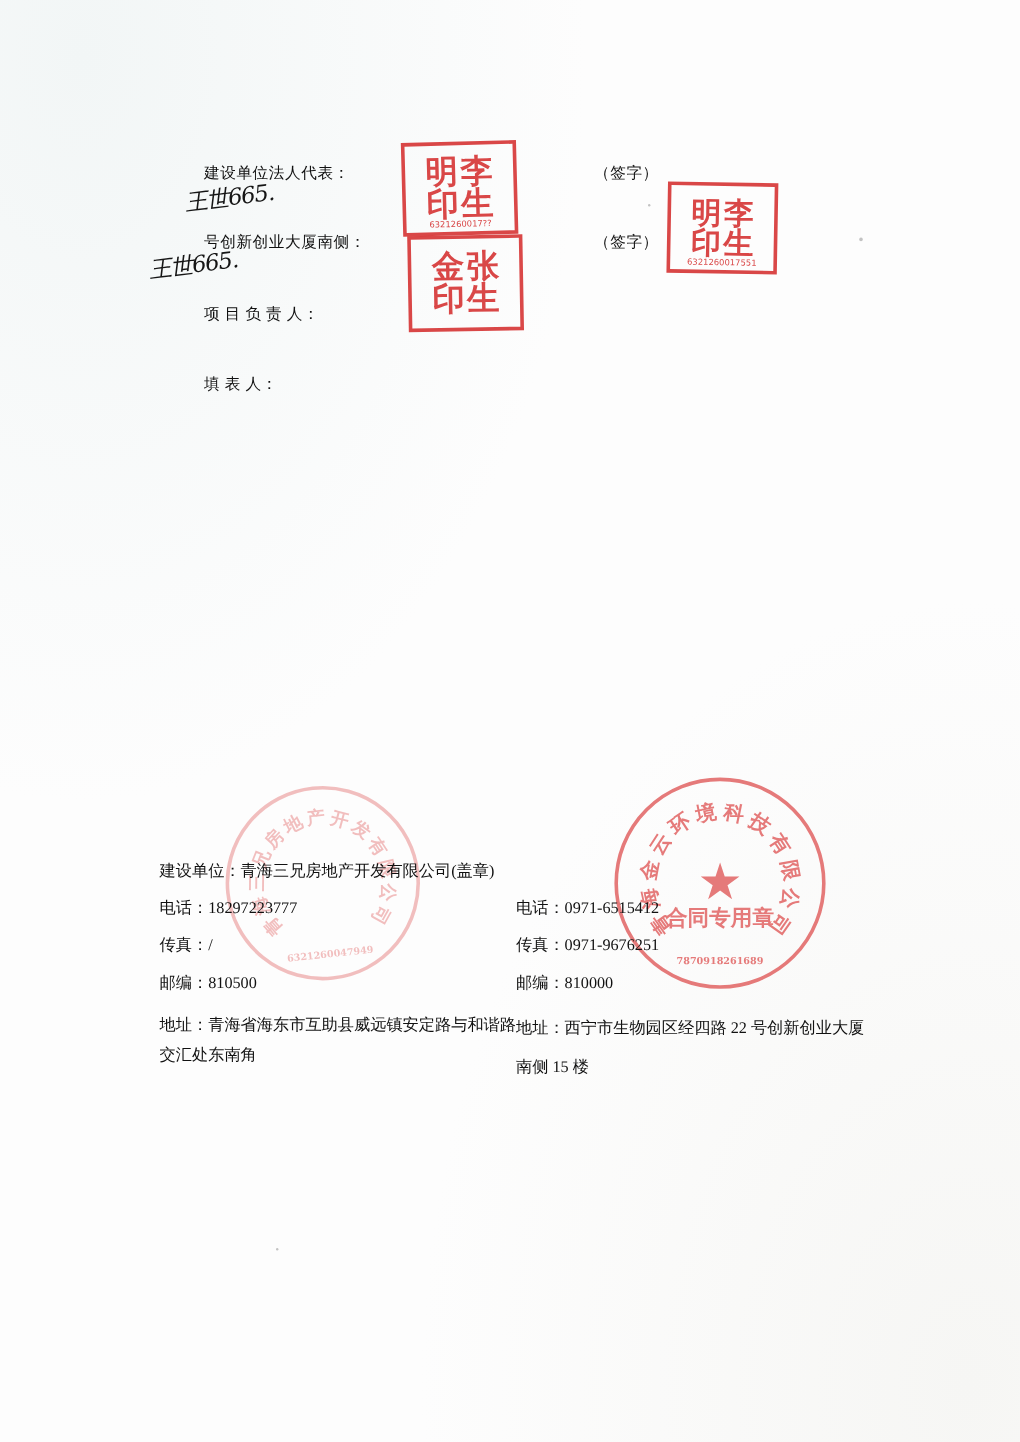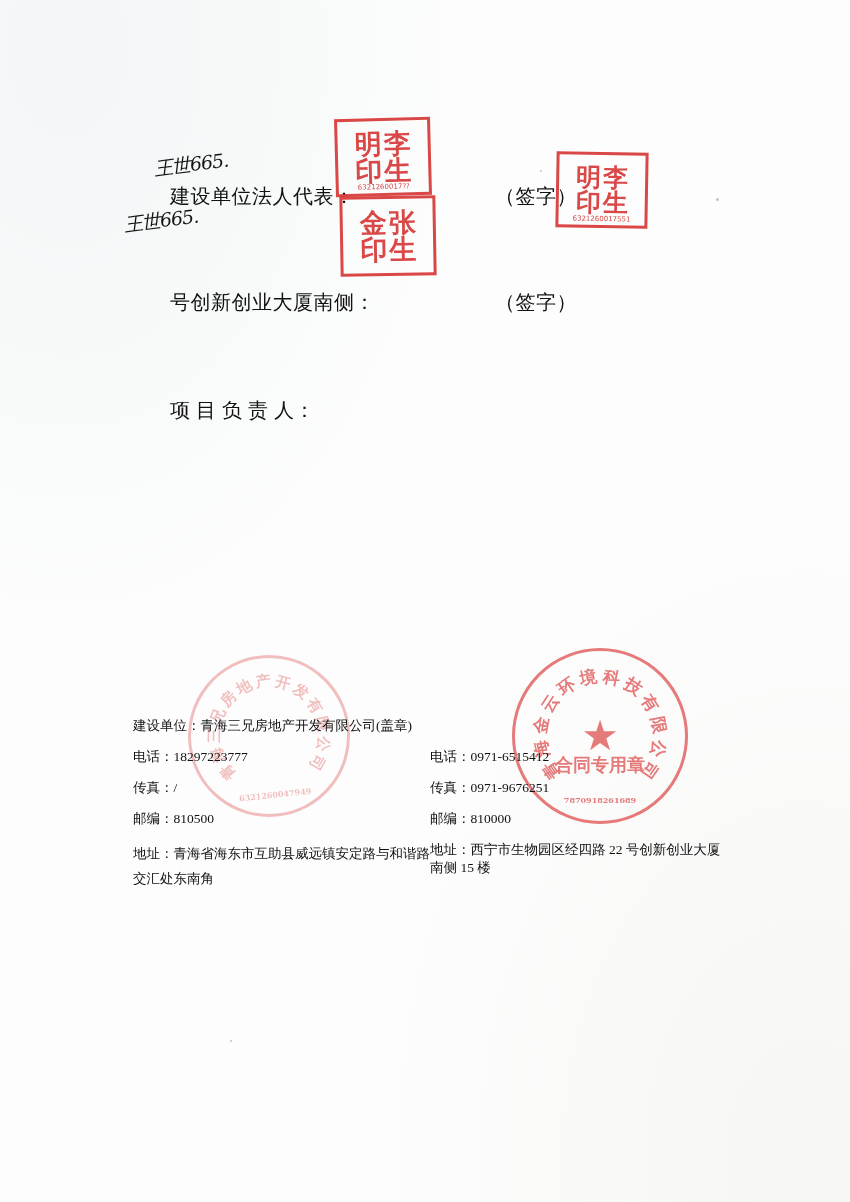--- a/index.html
+++ b/index.html
@@ -25,24 +25,23 @@
   
   .sig-block {
     position: absolute;
     left: 170px;
     top: 135px;
     width: 520px;
   }
   .sig-row {
     position: relative;
     height: 58px;
-    font-size: 20px;
+    font-size: 13px;
     letter-spacing: 0.5px;
     color: #111;
-    margin-top: 48px;
   }
   .sig-label {
     position: absolute;
     left: 0;
     top: 0;
     white-space: nowrap;
   }
   .sig-paren {
     position: absolute;
     left: 325px;
@@ -199,21 +198,21 @@
     left: 0; top: 0;
     width: 300px;
     white-space: normal;
     line-height: 25px;
   }
   .addr .a-right {
     position: absolute;
     left: 297px; top: 0;
     width: 300px;
     white-space: normal;
-    line-height: 18px;
+    line-height: 32px;
   }
   .addr { height: 60px; }
 
   .noise-dot {
     position: absolute;
     background: #8a8a8a;
     border-radius: 50%;
     opacity: 0.5;
   }
 </style>
@@ -226,20 +225,23 @@
     <div class="sig-row sig-line-1">
       <span class="sig-label">建设单位法人代表：</span>
       <span class="sig-paren">（签字）</span>
     </div>
     <div class="sig-row sig-line-2">
       <span class="sig-label">号创新创业大厦南侧：</span>
       <span class="sig-paren">（签字）</span>
     </div>
     <div class="sig-row sig-line-3">
       <span class="sig-label">项 目 负 责 人：</span>
+    </div>
+    <div class="sig-row sig-line-4">
+      <span class="sig-label">填  表  人：</span>
     </div>
   </div>
 
   <div class="handwrite hw-1">王世665.</div>
   <div class="handwrite hw-2">王世665.</div>
 
   <div class="seal-sq" id="seal-li-ming-1">
     <div class="seal-chars">
       <div class="seal-col">
         <span>明</span>

